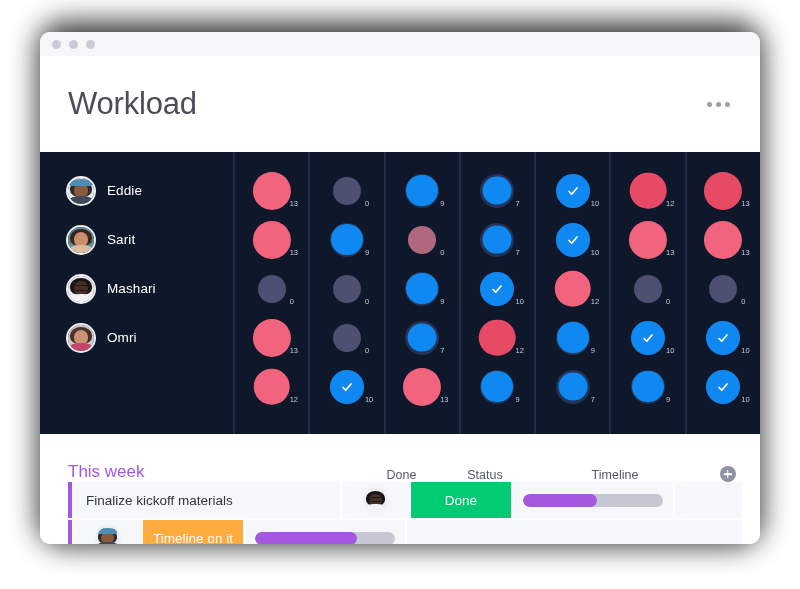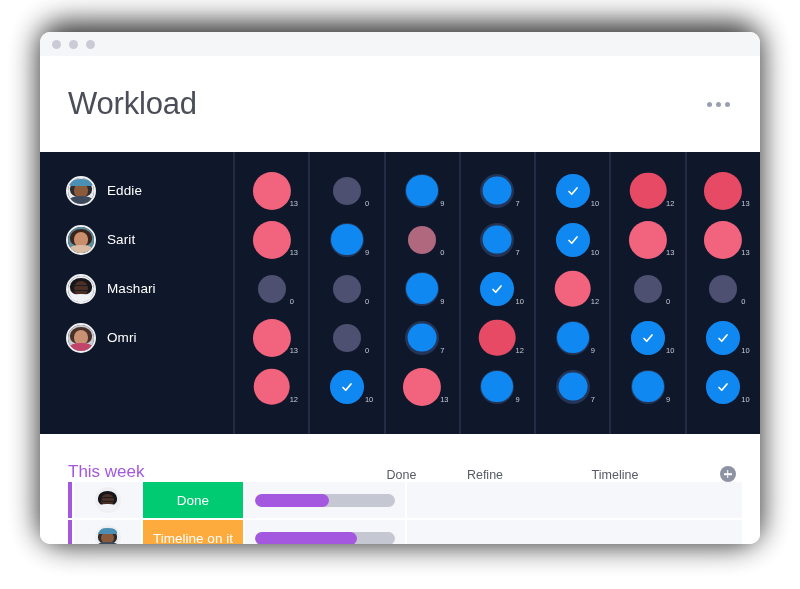--- a/index.html
+++ b/index.html
@@ -633,29 +633,30 @@
               <span class="cnt" style="left: calc(50% + 18px); top: calc(50% + 9px);">10</span>
             </div>
           </div>
         </div>
     </div>
 
     <div class="board">
       <div class="board-head">
         <div class="bh-title">This week</div>
         <div class="bh-col bh-owner">Done</div>
-        <div class="bh-col bh-status">Refine</div>
+        <div class="bh-col bh-status">Status</div>
         <div class="bh-col bh-timeline">Timeline</div>
         <div class="bh-plus">
           <span class="plus-btn"></span>
         </div>
       </div>
       <div id="rows-host">
           <div class="trow">
             <div class="tbar"></div>
+            <div class="tname">Finalize kickoff materials</div>
             <div class="towner">
               <div class="avatar">
                 <div class="face" style="background:#eceef1">
                   <div style="position:absolute;left:6%;top:10%;width:88%;height:66%;background:#16151a;border-radius:50% 50% 42% 42%;"></div>
                   <div style="position:absolute;left:22%;top:22%;width:56%;height:56%;background:#4b2f24;border-radius:48%;"></div>
                   <div style="position:absolute;left:20%;top:38%;width:60%;height:13%;border:1.4px solid #1a1a1f;border-radius:3px;"></div>
                   <div style="position:absolute;left:2%;bottom:-6%;width:96%;height:36%;background:#f2f3f5;border-radius:46% 46% 0 0;"></div>
                 </div>
               </div>
             </div>

